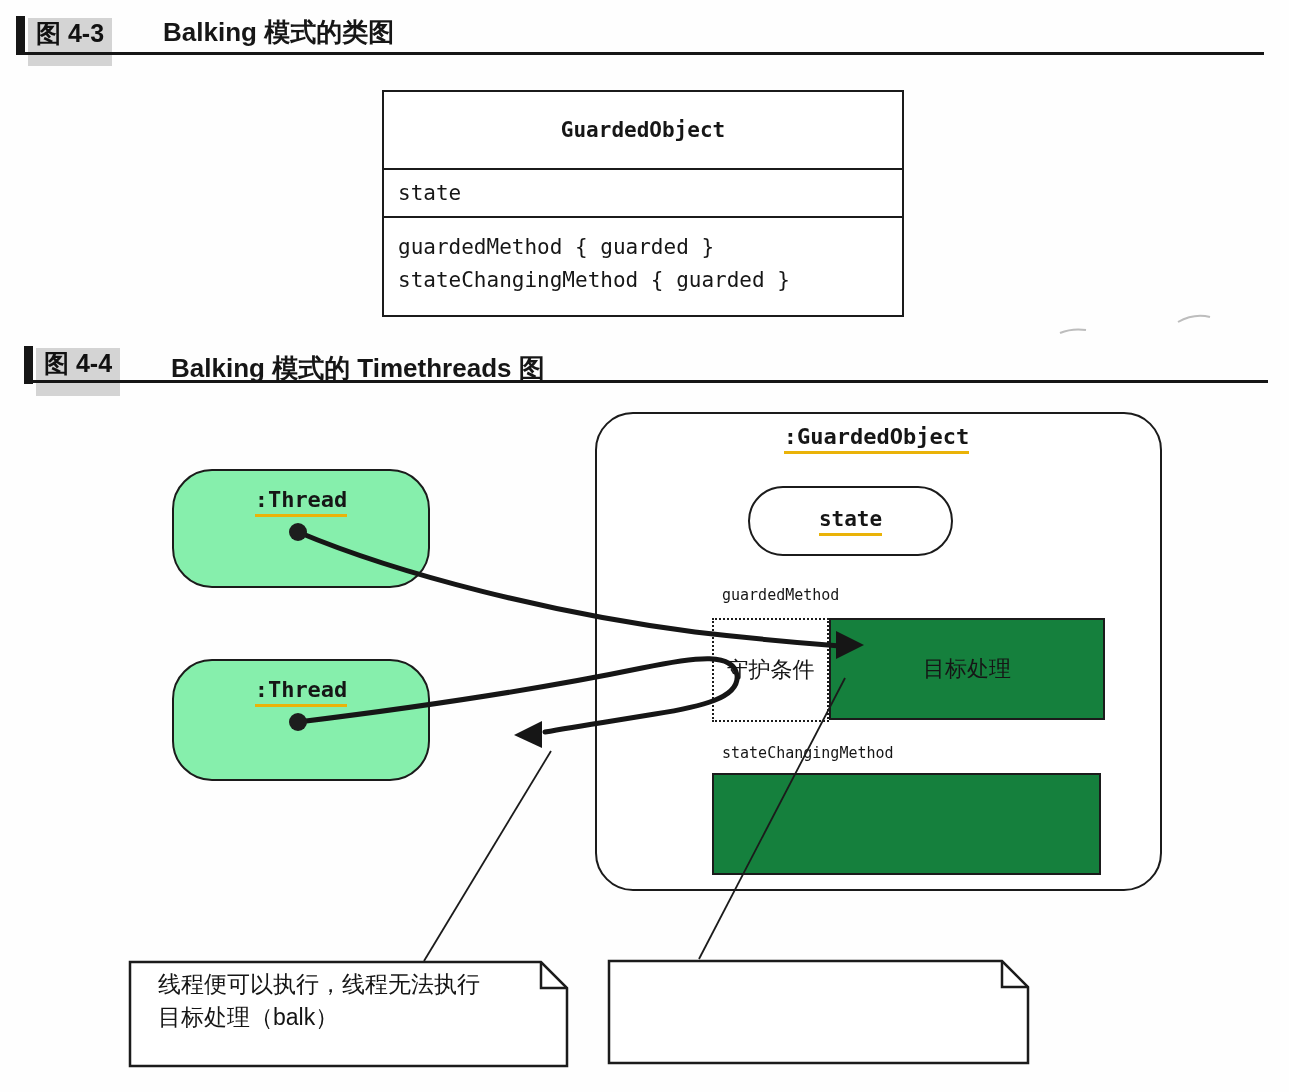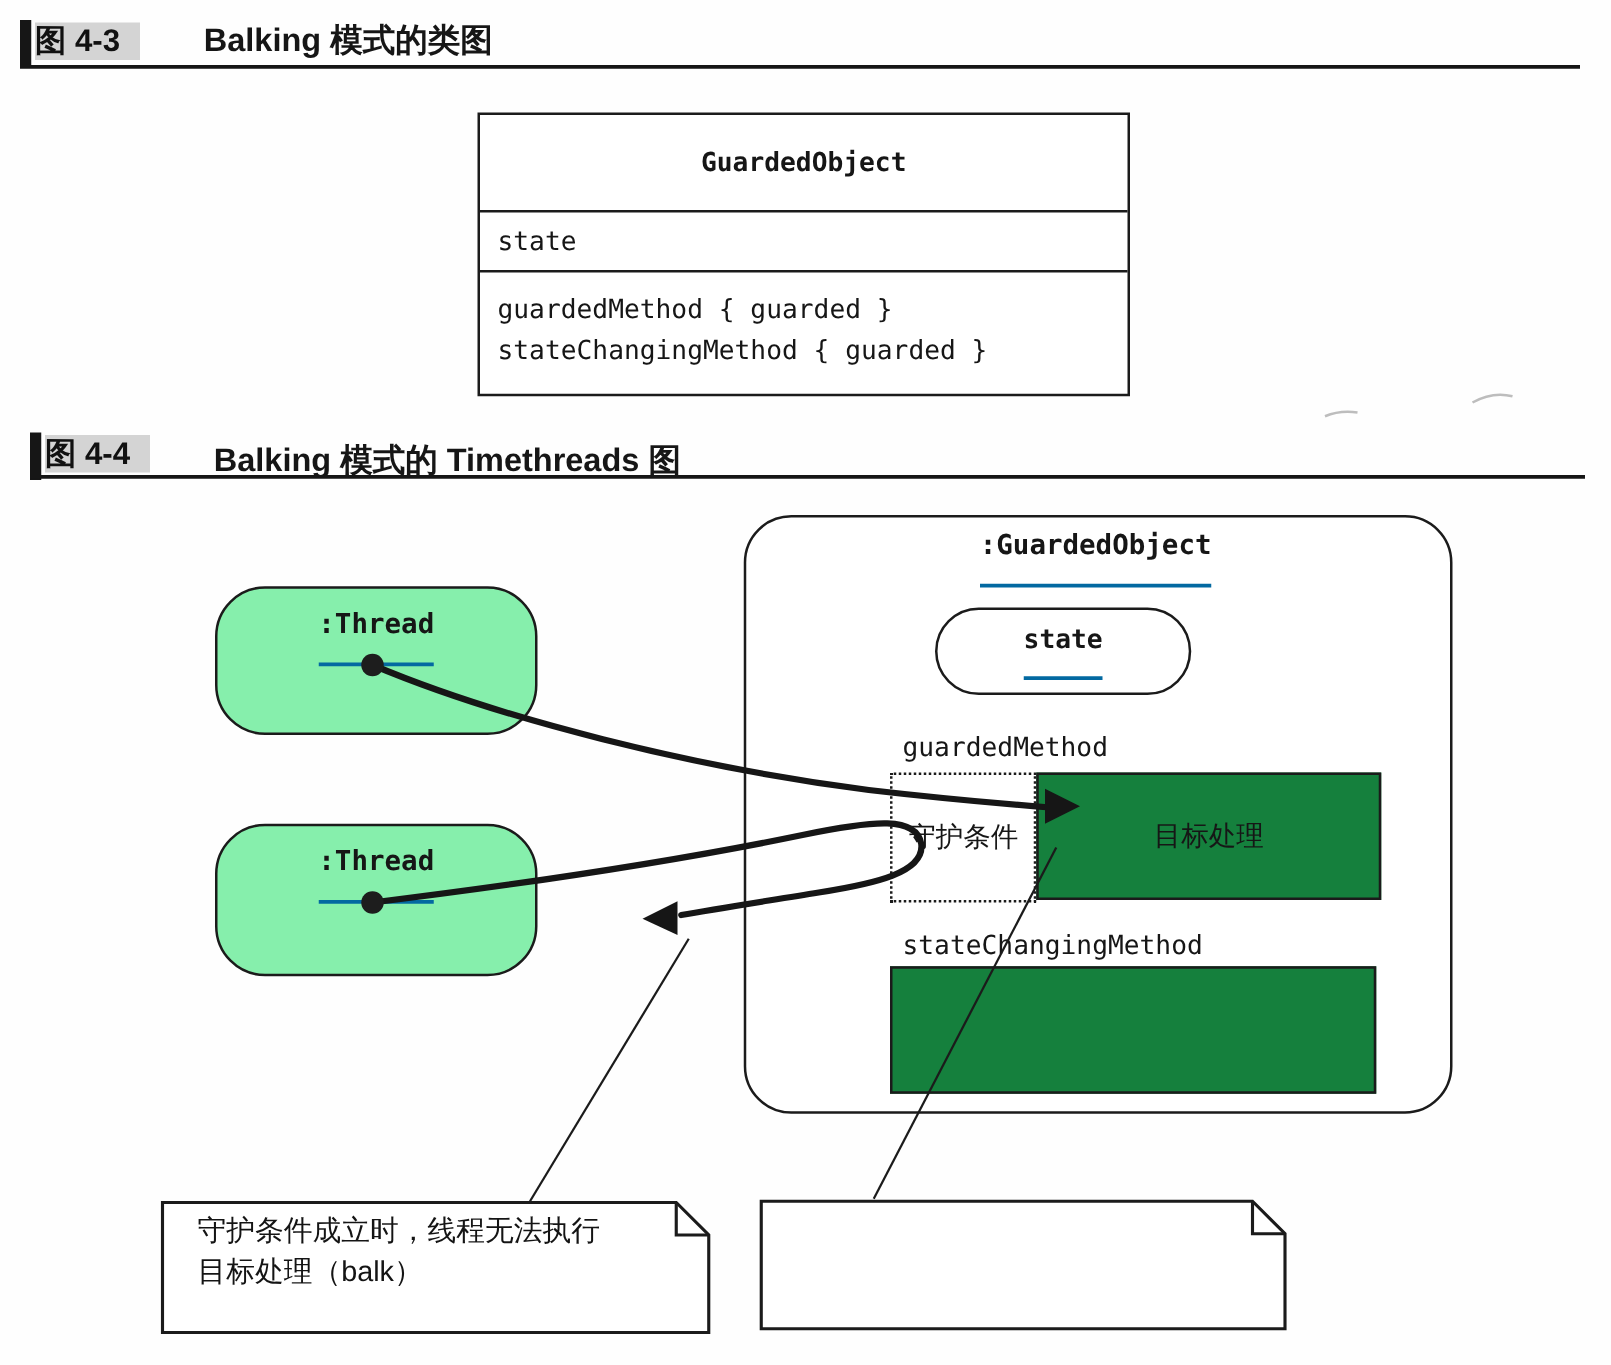--- a/index.html
+++ b/index.html
@@ -8,21 +8,21 @@
     font-family:"Liberation Sans","DejaVu Sans",sans-serif;color:#161616;
     overflow:hidden;
   }
   .abs{position:absolute;}
   .mono{font-family:"DejaVu Sans Mono","Liberation Mono",monospace;}
 
   
   .hdr-bar{width:9px;background:#161616;}
   .hdr-tag{
     background:#d4d4d4;color:#111;font-weight:bold;font-size:25px;
-    height:30px;line-height:30px;width:84px;
+    height:48px;line-height:30px;text-align:center;width:84px;
   }
   .hdr-title{font-weight:bold;font-size:26px;line-height:34px;white-space:nowrap;margin-left:21px;}
   .hdr-rule{height:3px;background:#161616;}
 
   
   .uml{border:2px solid #1b1b1b;background:#fff;width:518px;}
   .uml-title{
     height:76px;display:flex;align-items:center;justify-content:center;
     font-weight:bold;font-size:21px;
   }
@@ -36,23 +36,23 @@
   }
 
   
   .rbox{border:2px solid #1b1b1b;border-radius:40px;background:#86efac;}
   .bigbox{border:2px solid #1b1b1b;border-radius:38px;background:#fff;}
   .pill{border:2px solid #1b1b1b;border-radius:36px;background:#fff;
         display:flex;align-items:center;justify-content:center;}
   .plainbox{border:2px solid #1b1b1b;background:#15803d;}
   .dashbox{border:2px dotted #1b1b1b;background:#fff;
         display:flex;align-items:center;justify-content:center;}
-  .u{border-bottom:3px solid #0369a1;padding-bottom:18px;display:inline-block;}
+  .u{border-bottom:3px solid #eab308;padding-bottom:2px;display:inline-block;}
   .objlabel{font-weight:bold;font-size:22px;text-align:center;}
-  .methlabel{font-size:21px;white-space:nowrap;}
+  .methlabel{font-size:15px;white-space:nowrap;}
   .cjk{font-size:22px;}
   .note-text{font-size:23px;line-height:33px;white-space:nowrap;color:#141414;}
 
   svg.overlay{position:absolute;left:0;top:0;z-index:5;pointer-events:none;}
   .txt-top{z-index:10;}
 </style>
 </head>
 <body>
 
 <div class="page">
@@ -127,17 +127,17 @@
     <polygon points="864,645 836,631 836,659" fill="#161616"></polygon>
 
     <path d="M298 722 C420 707, 545 688, 642 668 C700 656, 733 653, 737 675 C740 698, 700 707, 655 714 C612 721, 573 727, 545 732" stroke="#161616" stroke-width="5" fill="none" stroke-linecap="round"></path>
     <polygon points="514,735 542,721 542,748" fill="#161616"></polygon>
 
     <circle cx="298" cy="532" r="9" fill="#1d1d1d"></circle>
     <circle cx="298" cy="722" r="9" fill="#1d1d1d"></circle>
   </svg>
 
   <div class="abs note-text txt-top" style="left:158px;top:968px;">
-    <div>守护条件成立时，线程无法执行</div>
+    <div>线程便可以执行，线程无法执行</div>
     <div>目标处理（balk）</div>
   </div>
 
 </div>
 
 </body></html>

